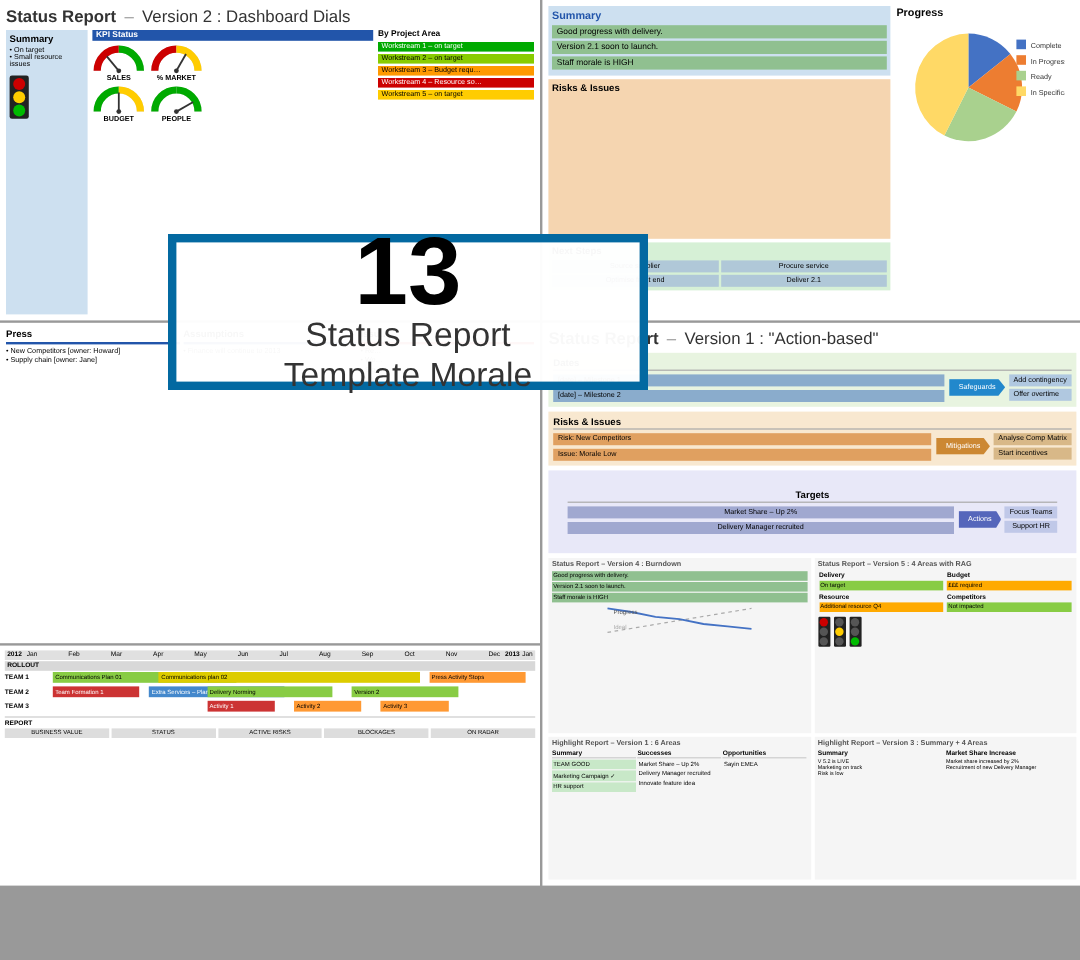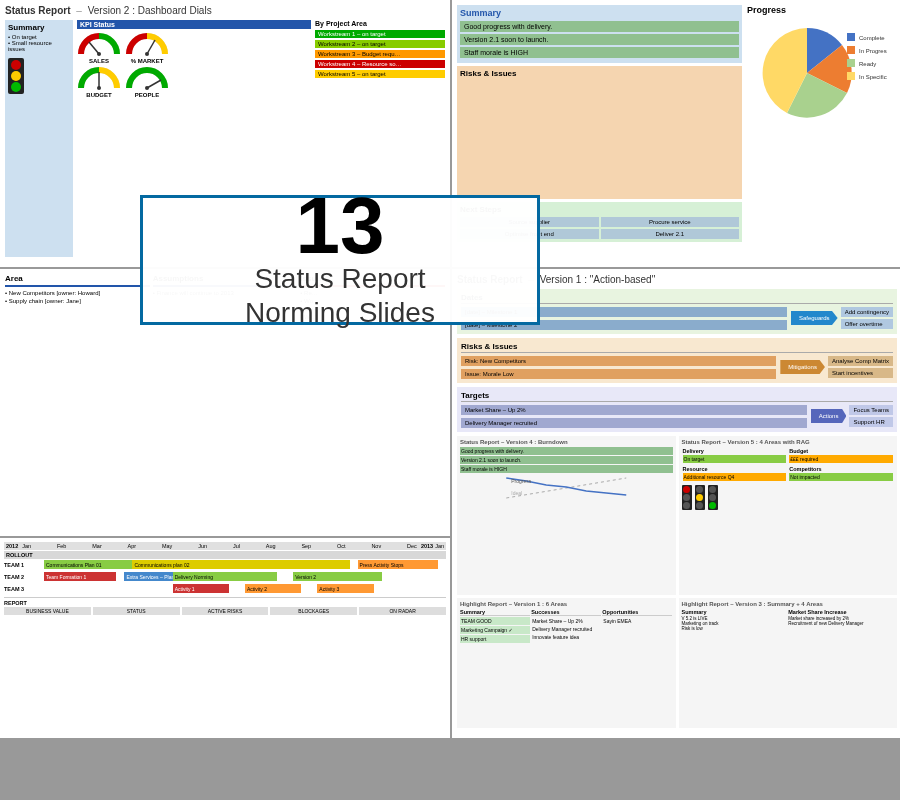--- a/index.html
+++ b/index.html
@@ -24,21 +24,21 @@
     }
 
     .cell {
       background: #fff;
       overflow: hidden;
       padding: 5px;
       position: relative;
     }
 
     .cell-title {
-      font-size: 10px;
+      font-size: 14px;
       color: #333;
       margin-bottom: 3px;
       line-height: 1.2;
     }
     .cell-title .dash { color: #999; margin: 0 3px; }
   </style>
 </head>
 <body>
 
 <div class="page-layout">
@@ -173,21 +173,21 @@
           <rect x="100" y="54" width="8" height="8" fill="#ffd966"></rect>
           <text x="112" y="61" font-size="6" fill="#333">In Specification</text>
         </svg>
       </div>
     </div>
   </div>
 
   <div class="cell" style="grid-column:1; grid-row:2;">
     <div style="display:grid; grid-template-columns:1fr 1fr 1fr; gap:3px; height:100%;">
       <div>
-        <div style="font-size:8px; font-weight:bold; border-bottom:2px solid #2255aa; padding-bottom:2px; margin-bottom:3px;">Area</div>
+        <div style="font-size:8px; font-weight:bold; border-bottom:2px solid #2255aa; padding-bottom:2px; margin-bottom:3px;">Press</div>
         <div style="font-size:6px; margin-bottom:2px;">• New Competitors [owner: Howard]</div>
         <div style="font-size:6px; margin-bottom:2px;">• Supply chain [owner: Jane]</div>
       </div>
       <div>
         <div style="font-size:8px; font-weight:bold; border-bottom:2px solid #2255aa; padding-bottom:2px; margin-bottom:3px;">Assumptions</div>
         <div style="font-size:6px; margin-bottom:2px;">• Finance will continue to 2013</div>
       </div>
       <div>
         <div style="font-size:8px; font-weight:bold; border-bottom:2px solid #cc0000; padding-bottom:2px; margin-bottom:3px;">Issu…</div>
         <div style="font-size:6px; margin-bottom:2px;">• Re…</div>
@@ -299,21 +299,21 @@
           <div style="display:flex; align-items:center; gap:3px;">
             <div style="background:#cc8833; color:#fff; font-size:6px; padding:4px 8px; clip-path:polygon(0 0, 88% 0, 100% 50%, 88% 100%, 0 100%); white-space:nowrap;">Mitigations</div>
             <div>
               <div style="background:#d8b888; font-size:6px; padding:2px 4px; margin-bottom:2px;">Analyse Comp Matrix</div>
               <div style="background:#d8b888; font-size:6px; padding:2px 4px;">Start incentives</div>
             </div>
           </div>
         </div>
       </div>
 
-      <div style="background:#e8e8f8; padding:4px;">
+      <div style="background:#e8e8f8; padding:16px;text-align:center;">
         <div style="font-size:8px; font-weight:bold; margin-bottom:3px; border-bottom:1px solid #aaa; padding-bottom:1px;">Targets</div>
         <div style="display:flex; align-items:flex-start; gap:4px;">
           <div style="flex:1;">
             <div style="background:#a0a8d0; font-size:6px; padding:2px 4px; margin-bottom:3px;">Market Share – Up 2%</div>
             <div style="background:#a0a8d0; font-size:6px; padding:2px 4px;">Delivery Manager recruited</div>
           </div>
           <div style="display:flex; align-items:center; gap:3px;">
             <div style="background:#5566bb; color:#fff; font-size:6px; padding:4px 8px; clip-path:polygon(0 0, 88% 0, 100% 50%, 88% 100%, 0 100%); white-space:nowrap;">Actions</div>
             <div>
               <div style="background:#c0c8e8; font-size:6px; padding:2px 4px; margin-bottom:2px;">Focus Teams</div>
@@ -412,19 +412,19 @@
               <div style="font-size:4.5px;">Recruitment of new Delivery Manager</div>
             </div>
           </div>
         </div>
       </div>
     </div>
   </div>
 
 </div>
 
-<div style="position:fixed; top:195px; left:140px; width:400px; height:130px; background:rgba(255,255,255,0.97); border:3px solid #0369a1; display:flex; flex-direction:column; align-items:center; justify-content:center; z-index:1000;">
+<div style="position:fixed; top:195px; left:140px; width:400px; height:130px; background:rgba(255,255,255,0.97); border:7px solid #0369a1; display:flex; flex-direction:column; align-items:center; justify-content:center; z-index:1000;">
   <div style="font-size:80px; font-weight:bold; color:#000; line-height:0.9;">13</div>
   <div style="font-size:28px; color:#333; font-weight:normal; line-height:1.2; text-align:center;">
     <div>Status Report</div>
-    <div>Norming Slides</div>
+    <div>Template Morale</div>
   </div>
 </div>
 
 </body></html>

